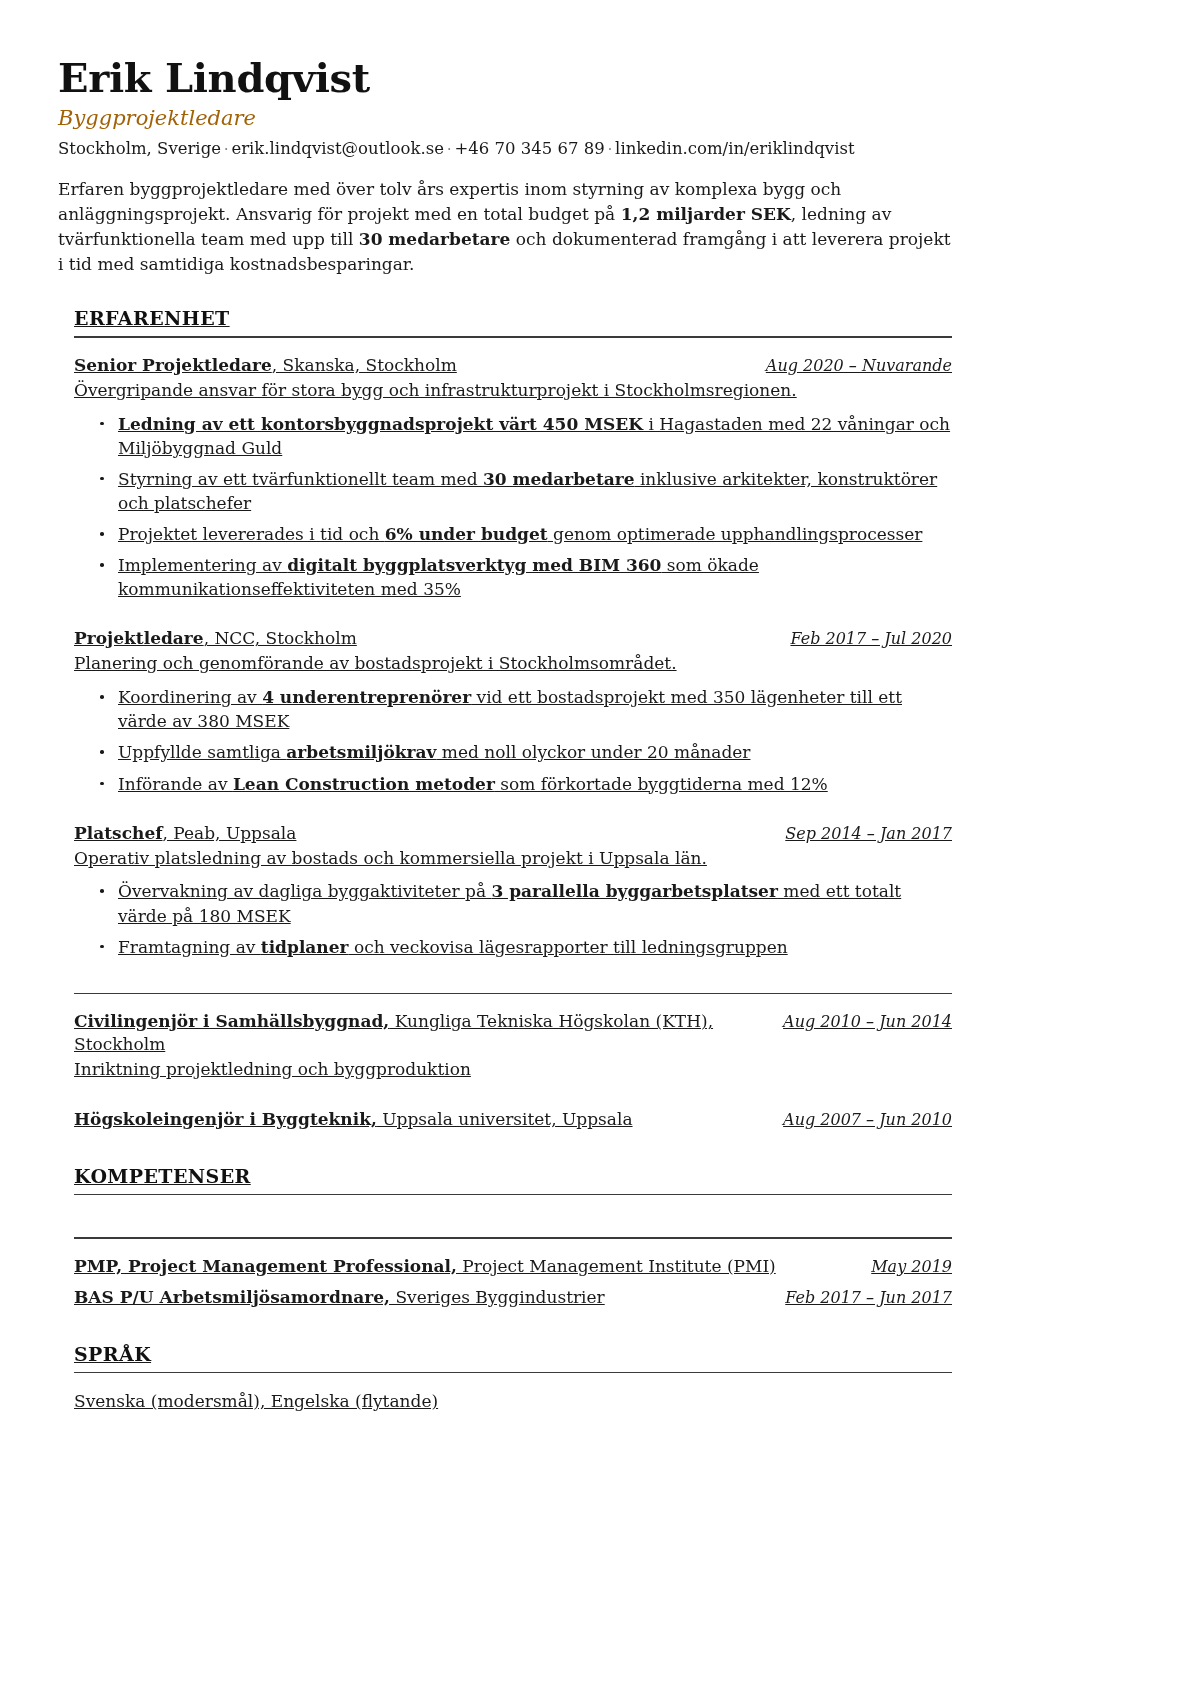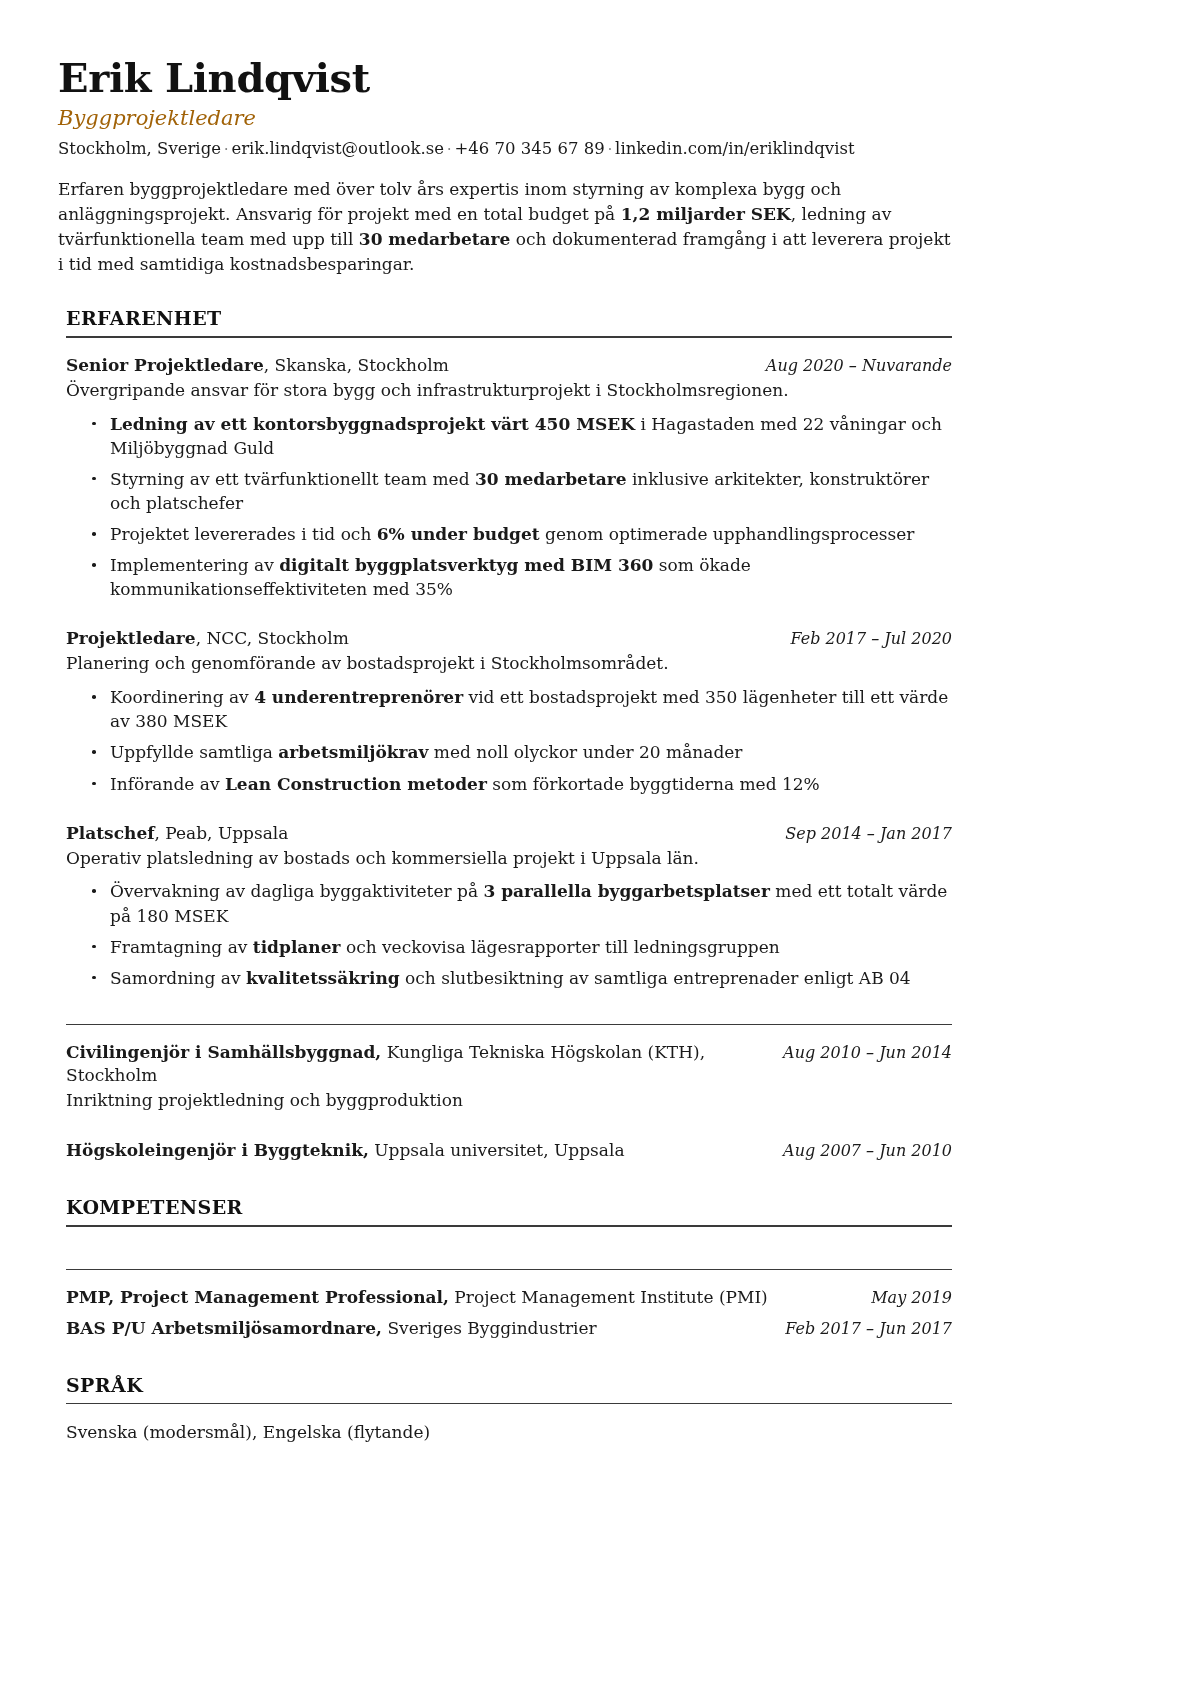--- a/index.html
+++ b/index.html
@@ -55,21 +55,21 @@
   .summary {
     font-size: 17px;
     line-height: 1.47;
     margin: 0 0 30px 0;
     text-align: left;
     max-width: 1002px;
   }
   .summary b { font-weight: 700; }
 
   
-  .section { margin: 0 0 4px 8px; }
+  .section { margin: 0 0 4px 16px; text-decoration: underline; }
   .section-title {
     font-family: "DejaVu Serif", "Liberation Serif", serif;
     font-weight: 700;
     font-size: 19px;
     letter-spacing: 0.4px;
     margin: 0 0 7px 0;
     color: #111111;
   }
   .rule {
     height: 1.5px;
@@ -193,21 +193,20 @@
 
     <div class="entry">
       <div class="entry-head">
         <div class="entry-title"><span class="strong">Platschef</span><span class="rest">, Peab, Uppsala</span></div>
         <div class="entry-date">Sep 2014 – Jan 2017</div>
       </div>
       <div class="entry-sub">Operativ platsledning av bostads och kommersiella projekt i Uppsala län.</div>
       <ul class="bullets">
         <li><span>Övervakning av dagliga byggaktiviteter på </span><b>3 parallella byggarbetsplatser</b><span> med ett totalt värde på 180 MSEK</span></li>
         <li><span>Framtagning av </span><b>tidplaner</b><span> och veckovisa lägesrapporter till ledningsgruppen</span></li>
-        <li><span>Samordning av </span><b>kvalitetssäkring</b><span> och slutbesiktning av samtliga entreprenader enligt AB 04</span></li>
       </ul>
     </div>
   </div>
 
   <div class="section-spacer-lg"></div>
 
   <div class="section">
     <div class="rule"></div>
 
     <div class="entry">

